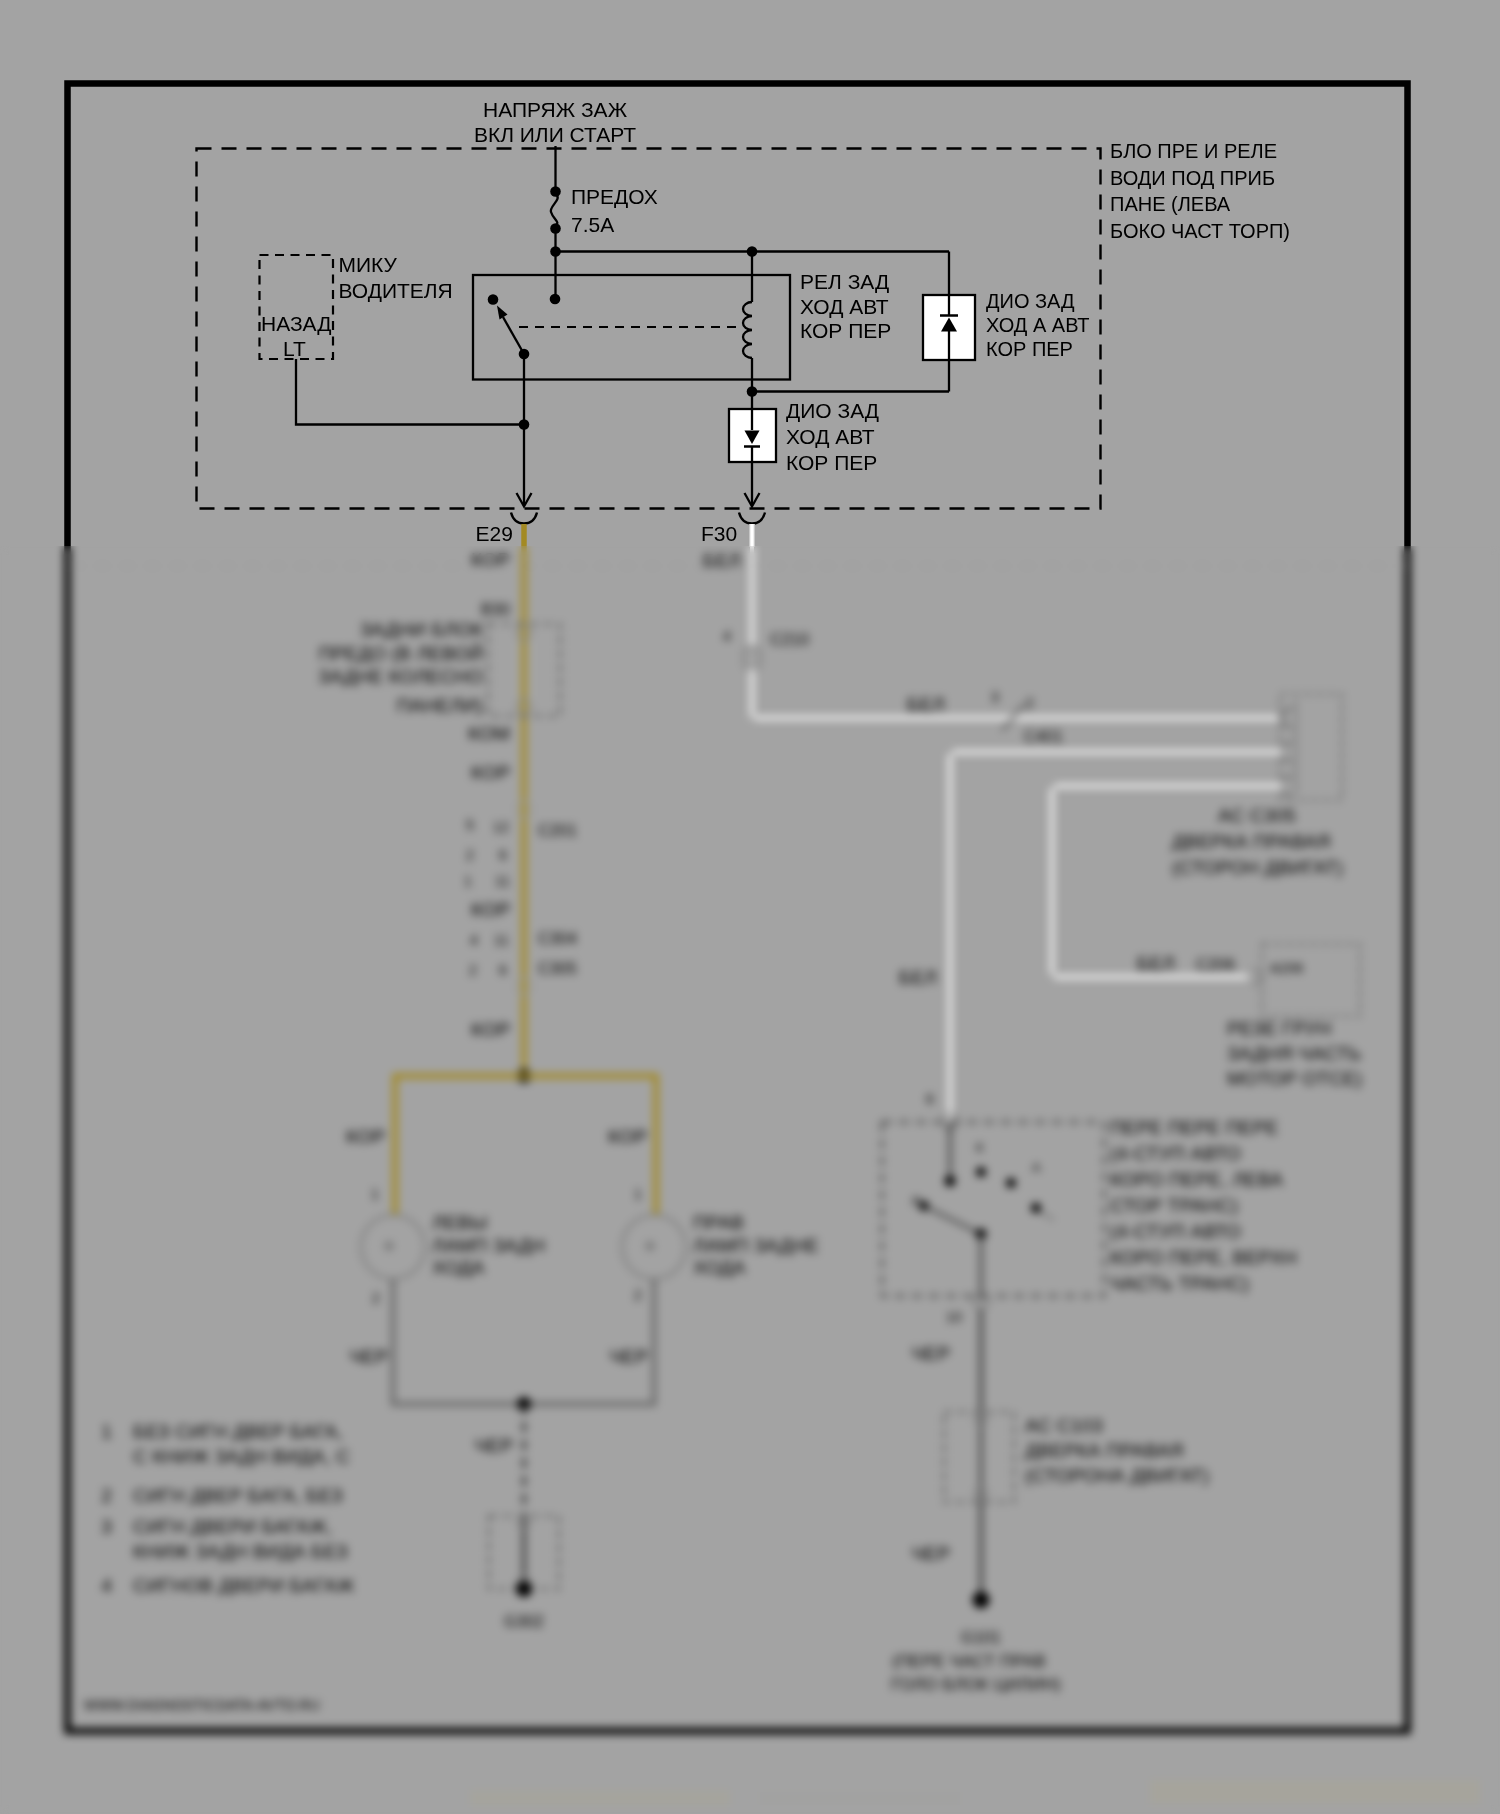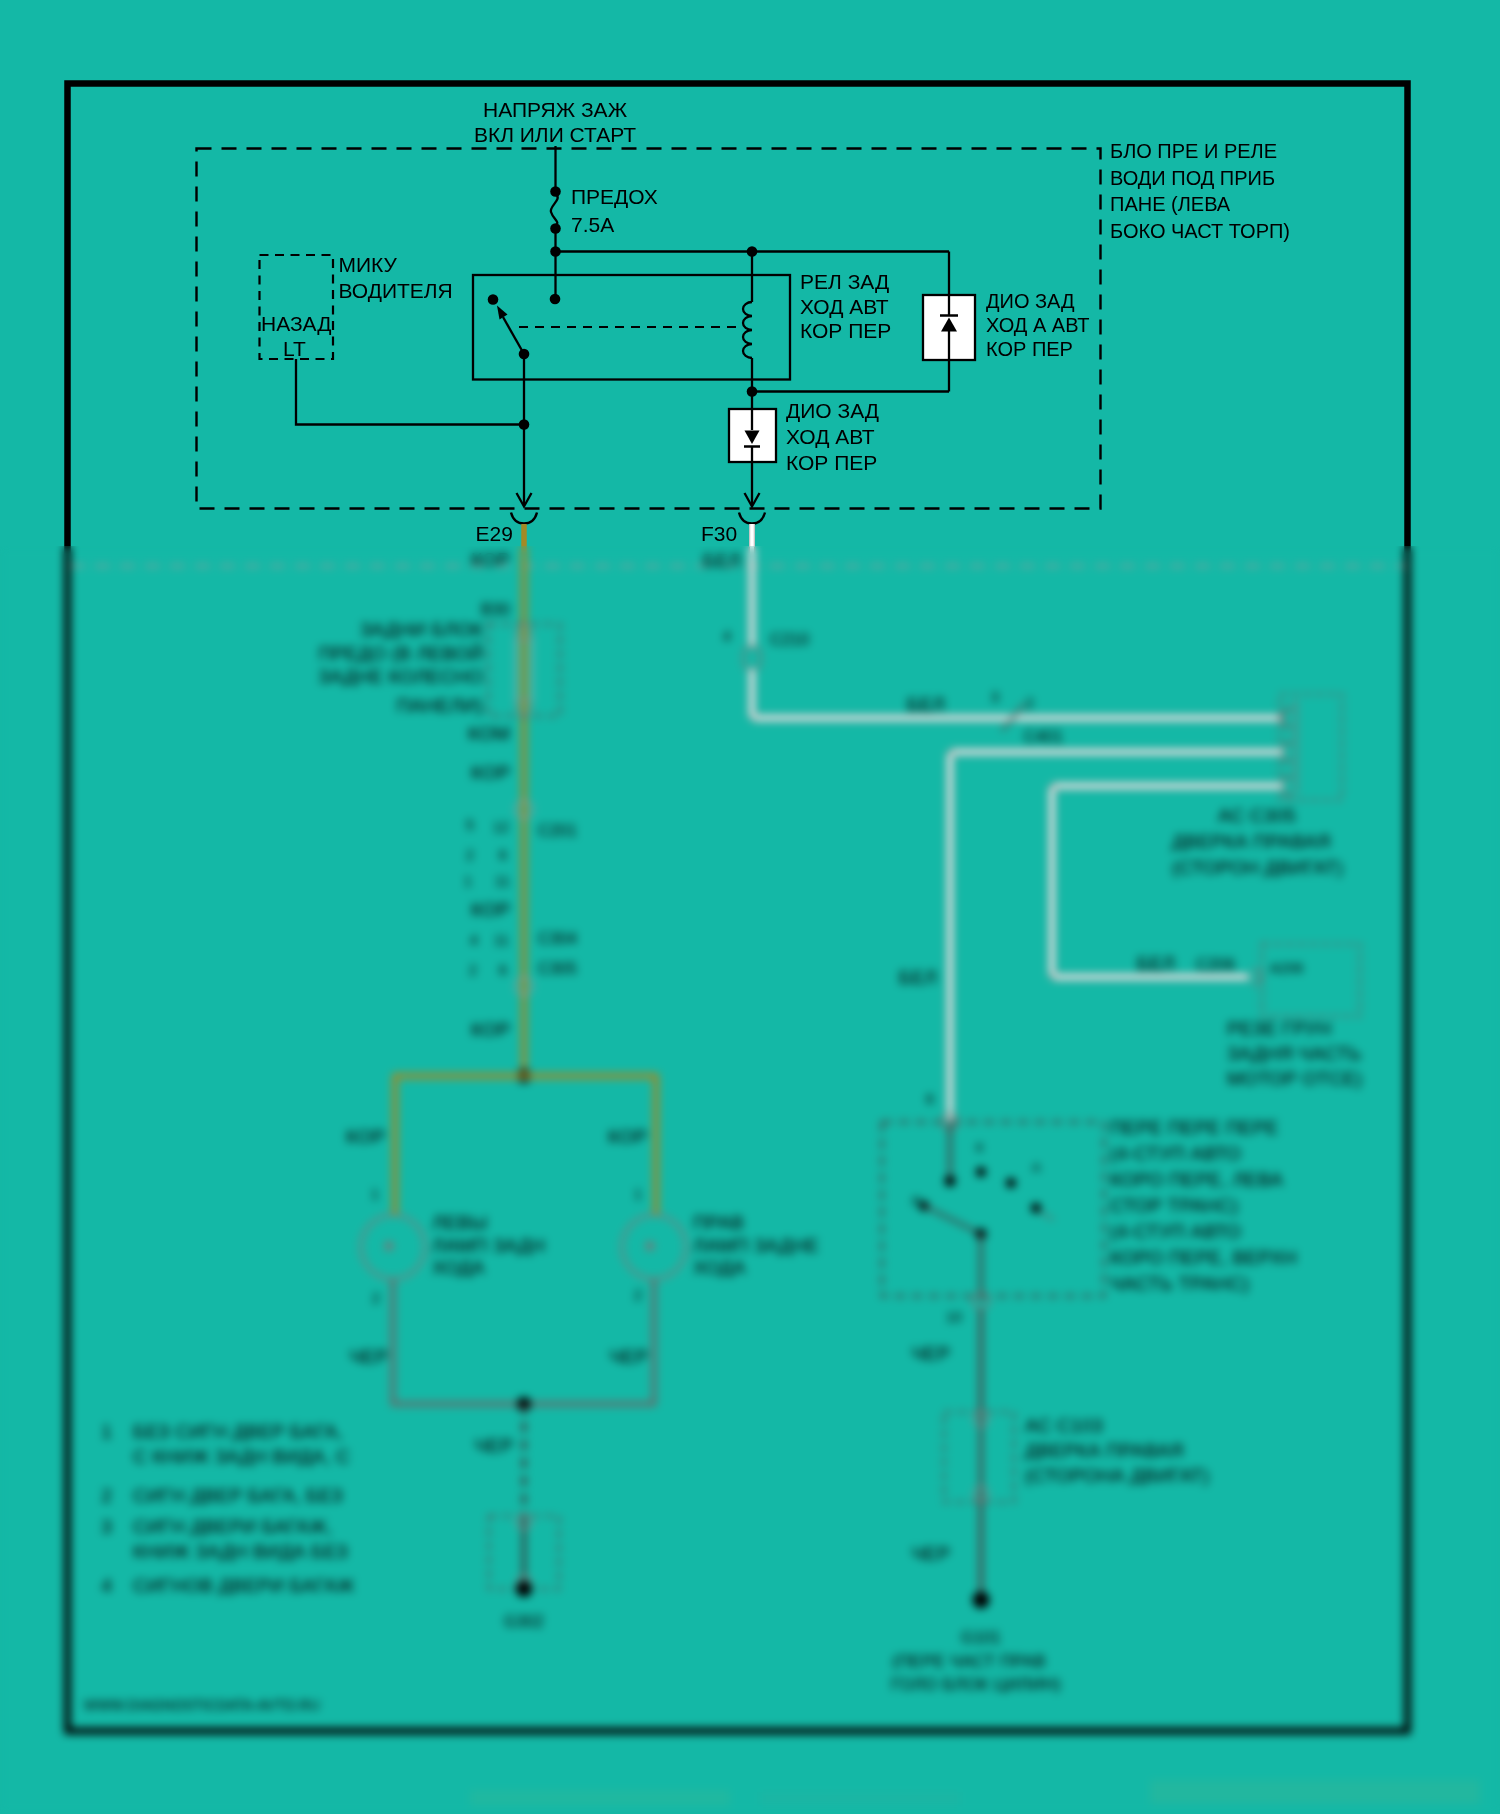--- a/index.html
+++ b/index.html
@@ -1,16 +1,16 @@
 <!DOCTYPE html>
 <html><head>
 <meta charset="utf-8">
 <style>
   html,body{margin:0;padding:0;background:#fff;}
-  .page{position:relative;width:1500px;height:1814px;background:#14b8a6;overflow:hidden;
+  .page{position:relative;width:1500px;height:1814px;background:#a3a3a3;overflow:hidden;
         font-family:"Liberation Sans", sans-serif;}
   svg{position:absolute;left:0;top:0;}
   .blurover{position:absolute;left:0;top:546px;width:1500px;height:1268px;
         backdrop-filter:blur(4.2px);-webkit-backdrop-filter:blur(4.2px);pointer-events:none;}
   text{fill:#000;}
   .lo text{font-weight:normal;letter-spacing:0.2px;}
 </style>
 </head>
 <body>
 <div class="page">

